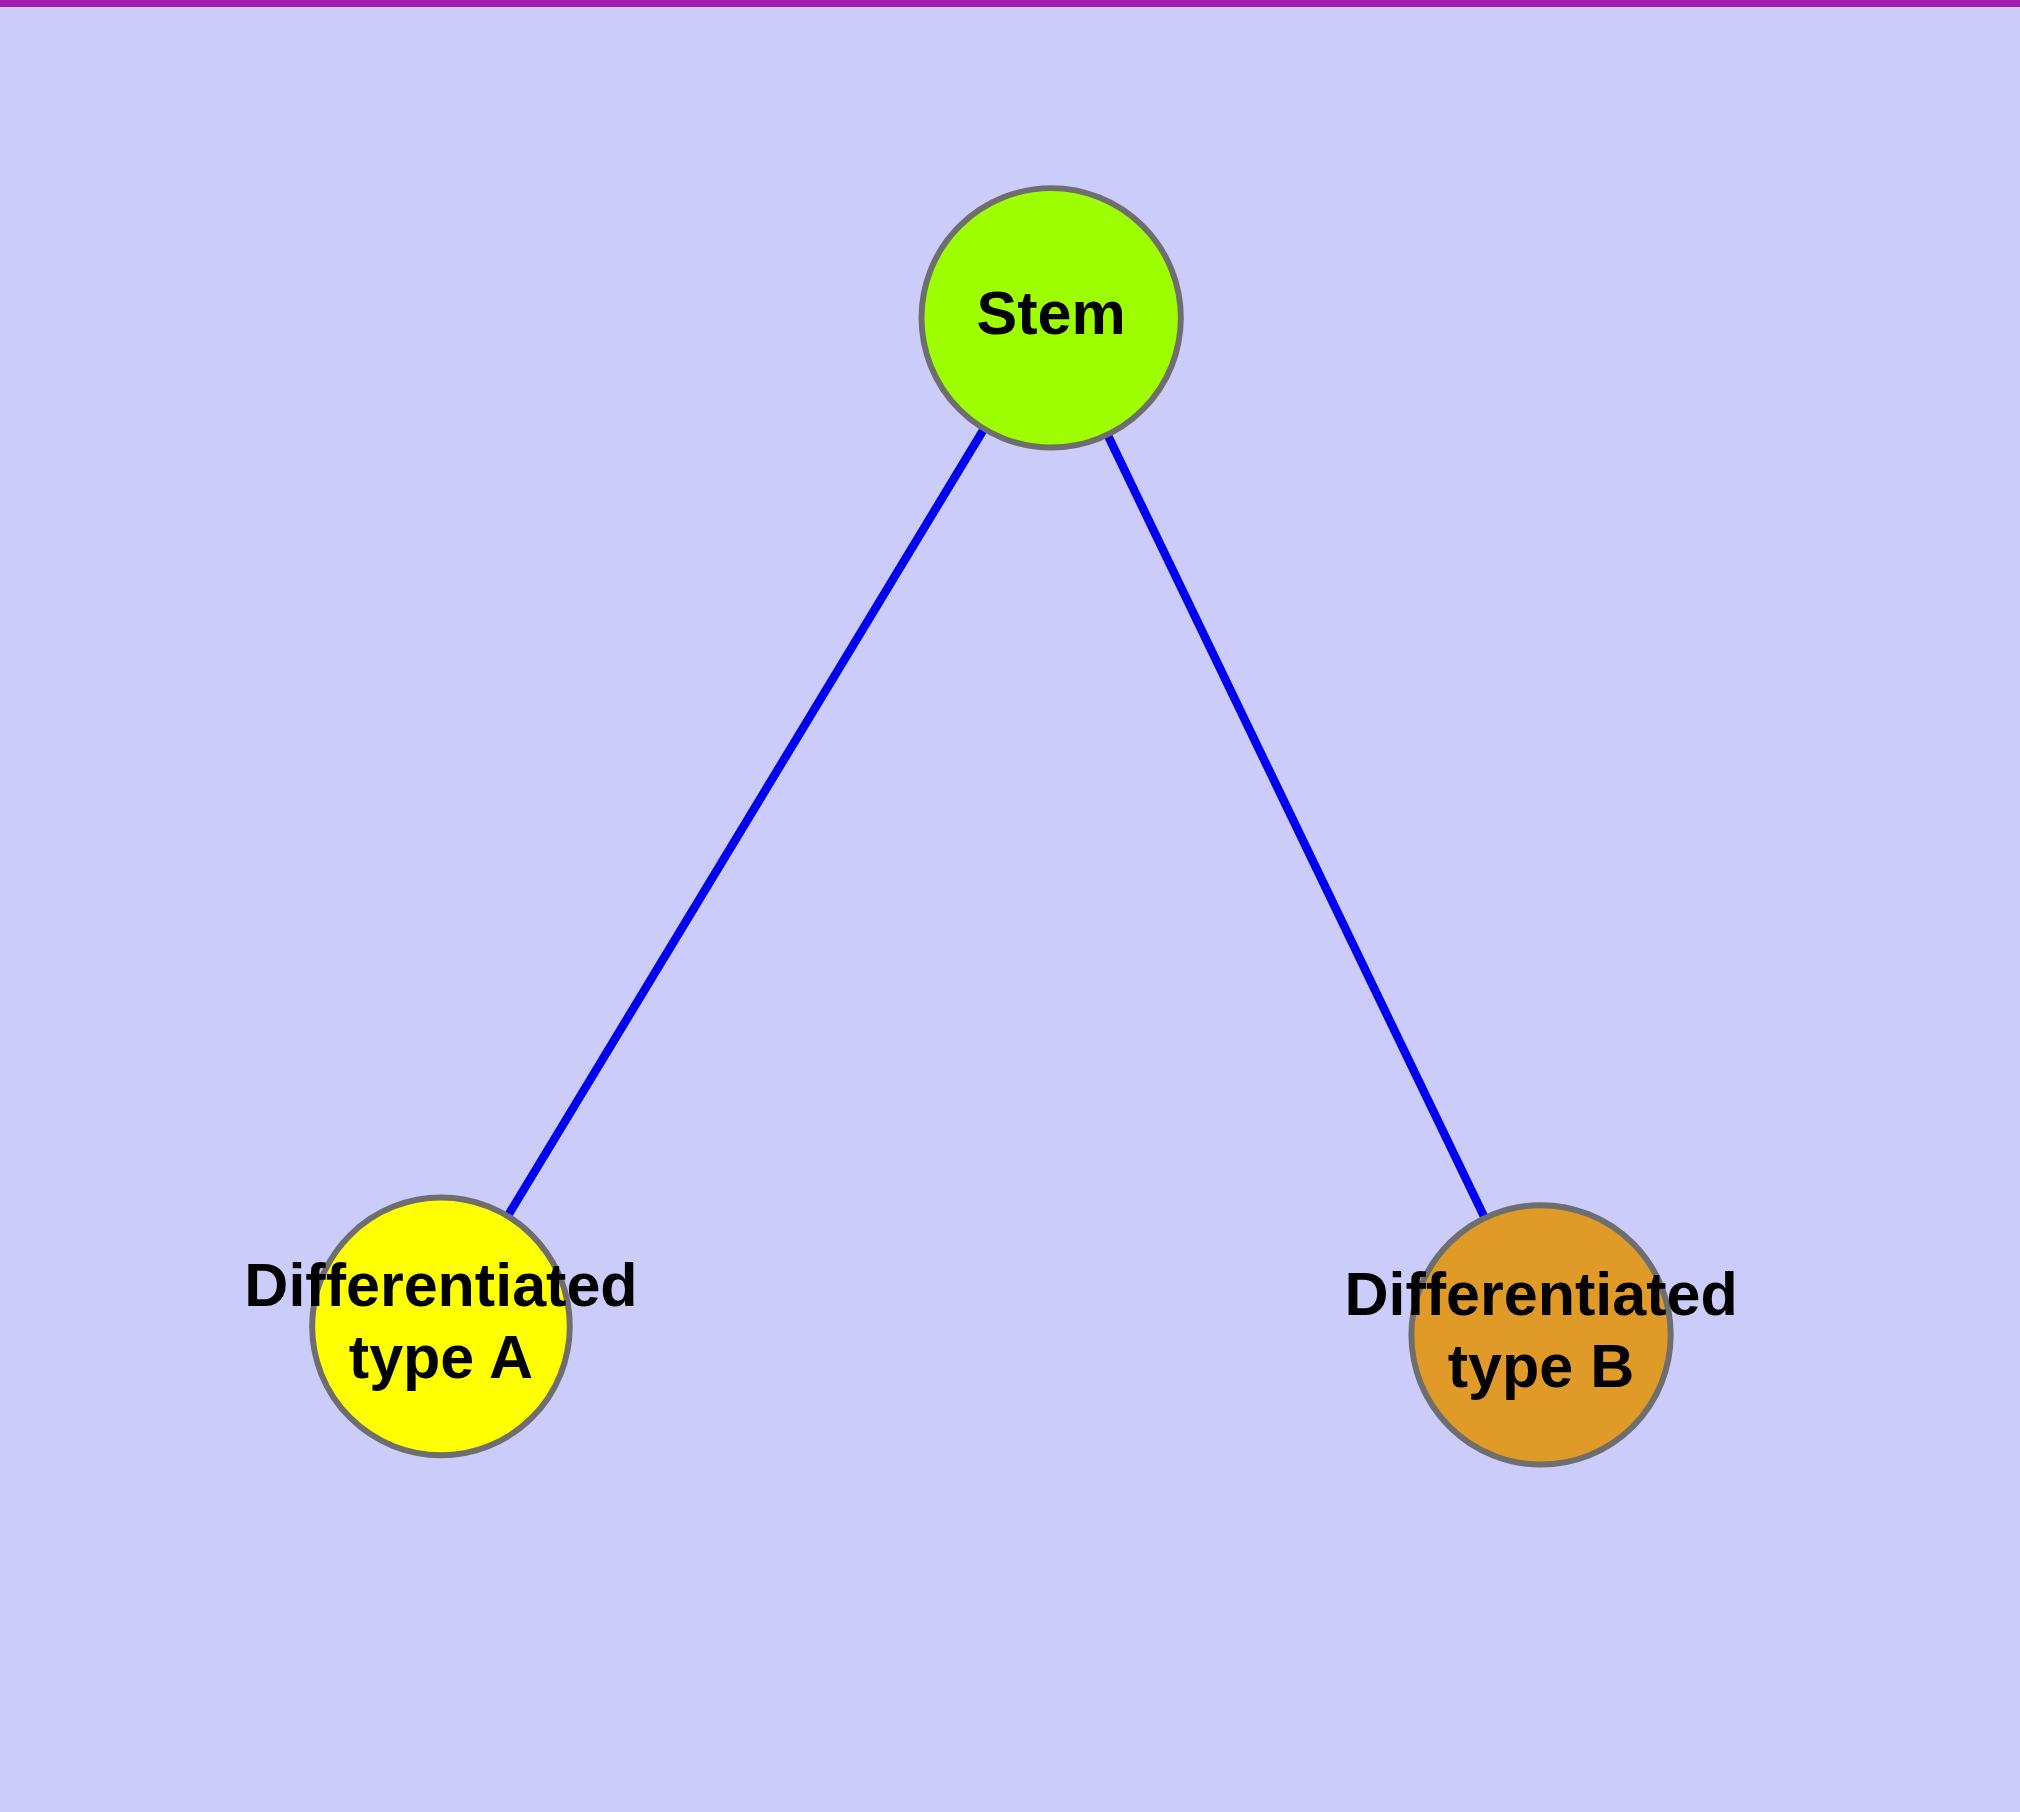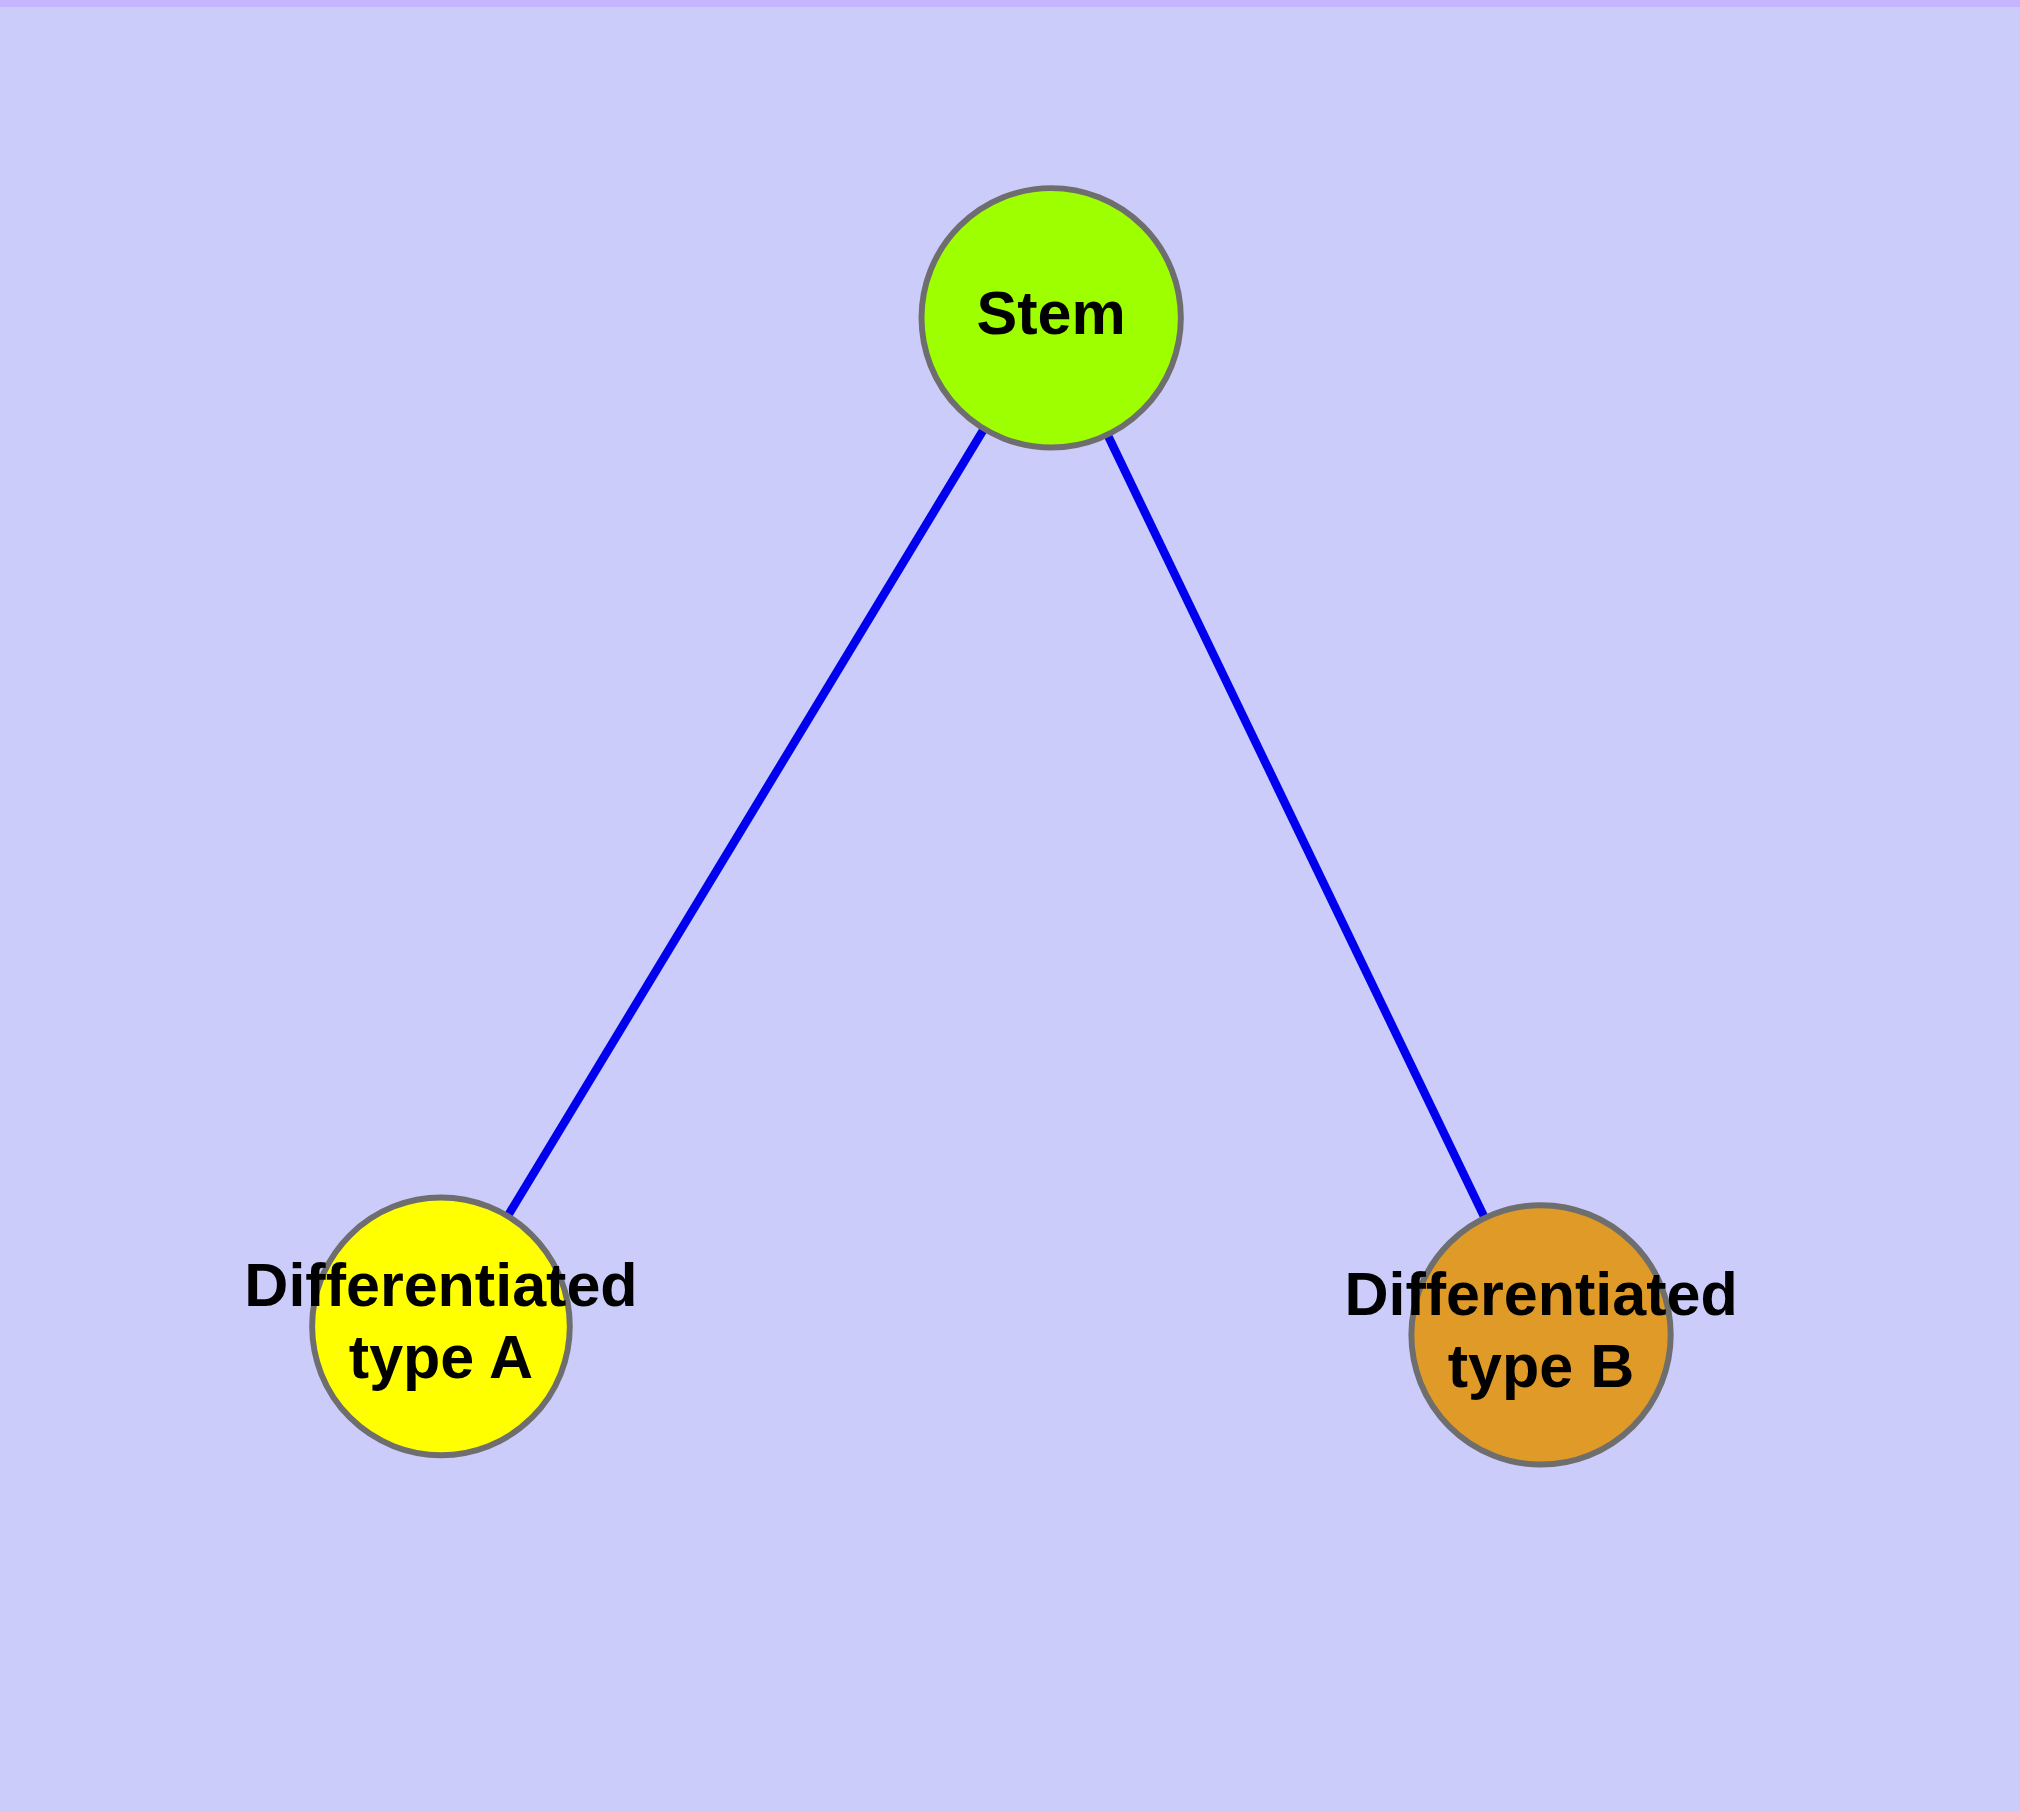--- a/index.html
+++ b/index.html
@@ -44,21 +44,21 @@
     font-family: "Liberation Sans", sans-serif;
     font-weight: bold;
     fill: #000000;
     text-anchor: middle;
     dominant-baseline: middle;
   }
 </style>
 </head>
 <body>
 
-<div id="canvas" style="background: #c4b5fd;">
+<div id="canvas" style="background: #a21caf;">
 
   <div id="plot-bg" style="background: rgb(204, 204, 250);"></div>
 
   <svg id="graph-svg" viewBox="0 0 2384 2138" xmlns="http://www.w3.org/2000/svg">
 
     <g>
       <line class="edge-line" x1="1160.7973778013447" y1="505.90433391166647" x2="598.6849580012786" y2="1434.951249970109" stroke="#0000ee" stroke-width="10"></line>
       <line class="edge-line" x1="1306.394511463879" y1="512.8432763955966" x2="1751.605488536121" y2="1437.1567236044034" stroke="#0000ee" stroke-width="10"></line>
     </g>
 

